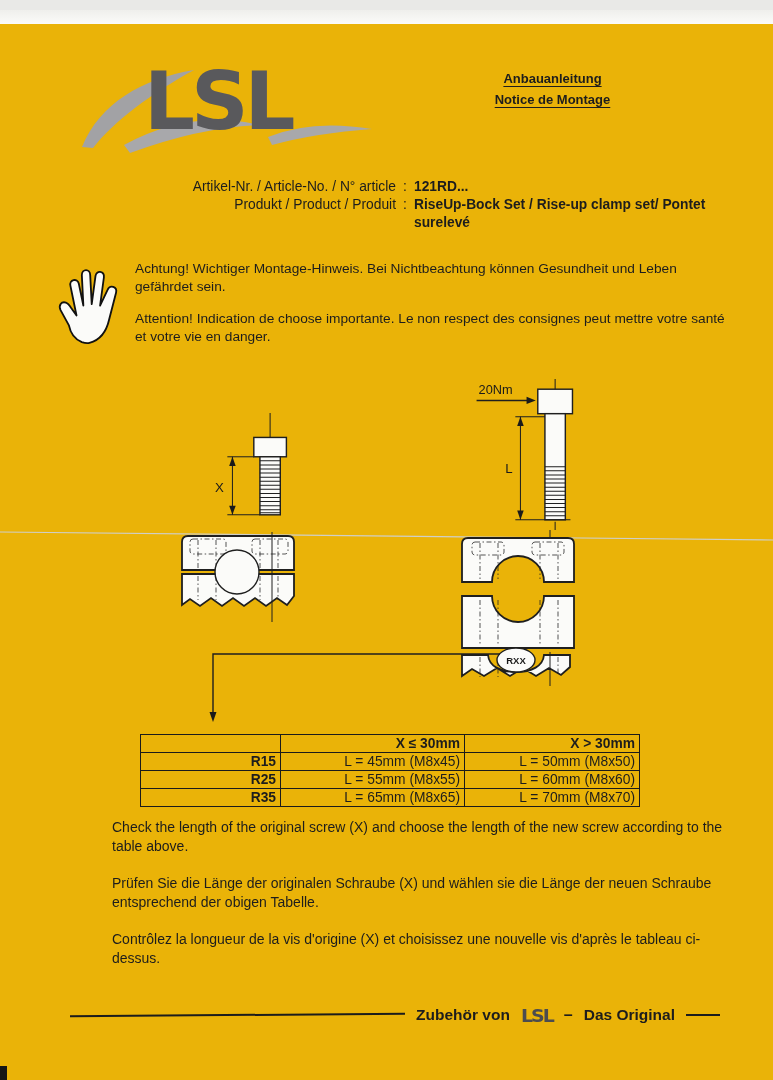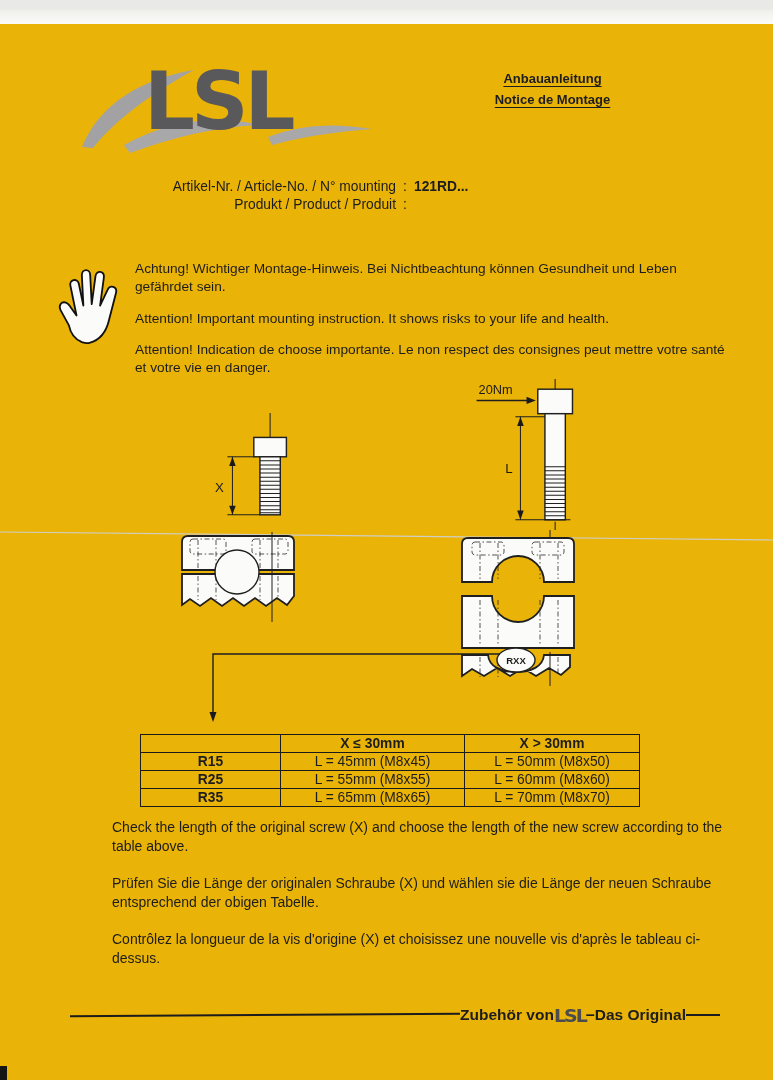--- a/index.html
+++ b/index.html
@@ -48,30 +48,30 @@
   .clamp-side{left:180px;top:522px;width:118px;height:96px;}
   .clamp-expl{left:458px;top:520px;width:122px;height:158px;}
   .leader{left:205px;top:638px;width:300px;height:82px;}
   .crease-svg{left:0;top:515px;width:773px;height:20px;}
 
   
   .tbl-wrap{left:140px;top:724px;width:499px;}
   table.screws{border-collapse:collapse;width:100%;table-layout:fixed;}
   table.screws td,table.screws th{
     border:1.6px solid #1b1b1b;height:17px;padding:0 4px;
-    font-size:13.8px;text-align:center;vertical-align:middle;}
+    font-size:13.8px;text-align:right;vertical-align:middle;}
   table.screws th{font-weight:bold;}
   .rowname{font-weight:bold;}
 
   
   .instructions{left:112px;top:808px;width:614px;font-size:14px;line-height:1.33;}
   .instructions p{margin:0 0 19px 0;}
 
   
-  .footer{left:70px;top:994px;width:650px;display:flex;align-items:center;}
+  .footer{left:70px;top:994px;width:650px;display:flex;align-items:center;gap:11px;}
   .f-line{height:0;border-top:2px solid #1c1c1c;}
   .f-line.long{flex:1;transform:rotate(-0.4deg);}
   .f-line.short{width:34px;}
   .f-pre,.f-post{font-size:15.5px;font-weight:bold;white-space:nowrap;}
   .f-logo{font-family:"DejaVu Sans","Liberation Sans",sans-serif;font-weight:bold;
     font-size:19px;letter-spacing:-2px;color:#4c4c4f;transform:scaleY(.95);}
   .f-dash{font-size:16px;font-weight:bold;}
 
   .corner-mark{left:0;top:1056px;width:7px;height:24px;background:#151515;}
 </style>
@@ -91,40 +91,40 @@
     <text class="logo-text" x="84" y="94">LSL</text>
   </svg>
 
   <div class="abs titles">
     <span class="title-line">Anbauanleitung</span>
     <span class="title-line">Notice de Montage</span>
   </div>
 
   <div class="abs article">
     <div class="a-row">
-      <span class="a-label">Artikel-Nr. / Article-No. / N° mounting</span>
+      <span class="a-label">Artikel-Nr. / Article-No. / N° article</span>
       <span class="a-sep">:</span>
       <span class="a-val">121RD...</span>
     </div>
     <div class="a-row">
       <span class="a-label">Produkt / Product / Produit</span>
       <span class="a-sep">:</span>
+      <span class="a-val">RiseUp-Bock Set / Rise-up clamp set/ Pontet surelevé</span>
     </div>
   </div>
 
   <svg class="abs hand" viewBox="0 0 100 105">
     <path d="M34,100 C24,96 19,88 17,78 L6,58 C3,52 7,46 13,48 C16,49 18,52 20,55 L27,65
              L19,26 C17,18 28,15 30,23 L36,52 L34,12 C34,3 45,3 45,12 L47,50
              L52,13 C53,5 64,6 63,15 L58,52 L68,31 C71,24 81,27 79,35 L70,70
              C66,88 56,98 44,101 C40,102 37,101 34,100 Z" fill="#fbfbf9" stroke="#111" stroke-width="2.4" stroke-linejoin="round"></path>
   </svg>
 
   <div class="abs warn-texts">
     <p>Achtung!  Wichtiger Montage-Hinweis. Bei Nichtbeachtung können Gesundheit und Leben gefährdet sein.</p>
-    <p>Attention!  Important mounting instruction. It shows risks to your life and health.</p>
     <p>Attention!  Indication de choose importante. Le non respect des consignes peut mettre votre santé et votre vie en danger.</p>
   </div>
 
   <svg class="abs screw-x fig" viewBox="0 0 100 110">
     <line class="thin" x1="56" y1="0" x2="56" y2="43"></line>
     <rect class="mid fillwhite" x="40" y="24" width="32" height="19"></rect>
     <rect class="mid fillwhite" x="46" y="43" width="20" height="57"></rect>
     <path class="thin" d="M46,47h20 M46,51h20 M46,55h20 M46,59h20 M46,63h20 M46,67h20 M46,71h20 M46,75h20 M46,79h20 M46,83h20 M46,87h20 M46,91h20 M46,95h20 M46,98h20"></path>
     <line class="thin" x1="14" y1="43" x2="40" y2="43"></line>
     <line class="thin" x1="14" y1="100" x2="46" y2="100"></line>

